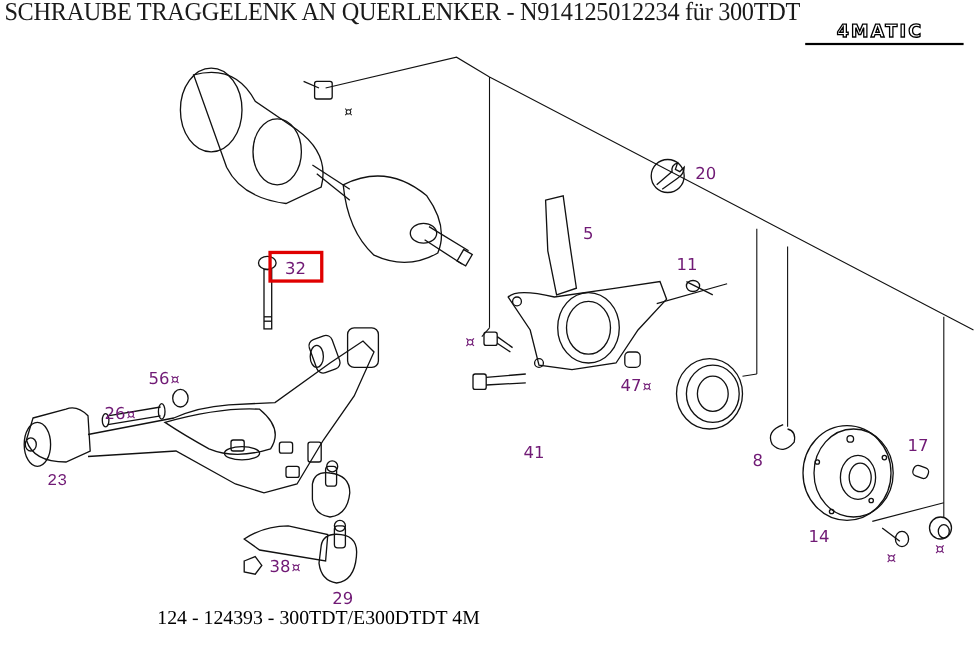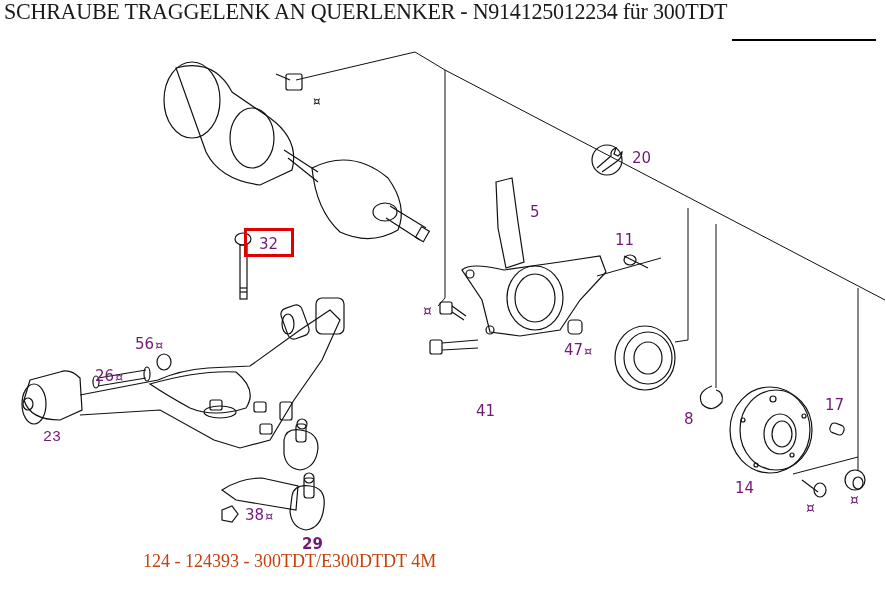--- a/index.html
+++ b/index.html
@@ -6,21 +6,21 @@
   body { width: 886px; height: 589px; position: relative; overflow: hidden; font-family: "DejaVu Sans", sans-serif; }
   .title {
     position: absolute; left: 4px; top: -2px; white-space: nowrap;
     font-family: "Liberation Serif", "DejaVu Serif", serif;
     font-size: 23.5px; color: #1a1a1a; letter-spacing: -0.3px;
     transform: scaleX(0.94); transform-origin: left top;
   }
   .subtitle {
     position: absolute; left: 143px; top: 551px; white-space: nowrap;
     font-family: "Liberation Serif", "DejaVu Serif", serif;
-    font-size: 18px; color: #c2410c;
+    font-size: 18px; color: #000000;
   }
   .logo {
     position: absolute; left: 730px; top: 20px; width: 148px; height: 24px;
   }
   .logo-text {
     position: absolute; left: 0; top: 0; width: 140px; height: 18px;
     font-family: "DejaVu Sans", sans-serif; font-weight: bold; font-size: 16px;
     letter-spacing: 2px; color: #fff; -webkit-text-stroke: 1.2px #000;
     text-align: center; line-height: 18px;
   }
@@ -36,20 +36,21 @@
     position: absolute; left: 244px; top: 228px; width: 50px; height: 29px;
     border: 3.5px solid #e00000; box-sizing: border-box;
   }
 </style>
 </head>
 <body>
 
 <div class="title">SCHRAUBE TRAGGELENK AN QUERLENKER - N914125012234 für 300TDT</div>
 
 <div class="logo">
+  <div class="logo-text">4MATIC</div>
   <div class="logo-bar"></div>
 </div>
 
 <svg class="diagram" viewBox="0 0 886 589" xmlns="http://www.w3.org/2000/svg" fill="none" stroke="#111" stroke-width="1.2">
 
   <g stroke-width="1">
     <polyline points="296,80 415,52 445,70 885,300"></polyline>
     <line x1="445" y1="70" x2="445" y2="298"></line>
     <line x1="445" y1="298" x2="438" y2="306"></line>
     <line x1="688" y1="208" x2="688" y2="340"></line>
@@ -182,19 +183,19 @@
 <div class="lbl" style="left:615px; top:232px;"><span>11</span></div>
 <div class="lbl" style="left:135px; top:336px;"><span>56</span><span class="mark">¤</span></div>
 <div class="lbl" style="left:95px; top:368px;"><span>26</span><span class="mark">¤</span></div>
 <div class="lbl" style="left:476px; top:355px;margin-top:48px;"><span>41</span></div>
 <div class="lbl" style="left:564px; top:342px;"><span>47</span><span class="mark">¤</span></div>
 <div class="lbl" style="left:43px; top:430px;font-family:Liberation Mono, monospace;"><span>23</span></div>
 <div class="lbl" style="left:684px; top:411px;"><span>8</span></div>
 <div class="lbl" style="left:825px; top:397px;"><span>17</span></div>
 <div class="lbl" style="left:735px; top:480px;text-align:center;"><span>14</span></div>
 <div class="lbl" style="left:221px; top:507px;margin-left:24px;"><span>38</span><span class="mark">¤</span></div>
-<div class="lbl" style="left:302px; top:536px;font-weight:bold;"><span>29</span></div>
+<div class="lbl" style="left:302px; top:536px;"><span>29</span></div>
 
 <div class="lbl sm" style="left:423px; top:303px;">¤</div>
 <div class="lbl sm" style="left:806px; top:500px;">¤</div>
 <div class="lbl sm" style="left:850px; top:492px;">¤</div>
 
 <div class="subtitle">124 - 124393 - 300TDT/E300DTDT 4M</div>
 
 </body></html>

